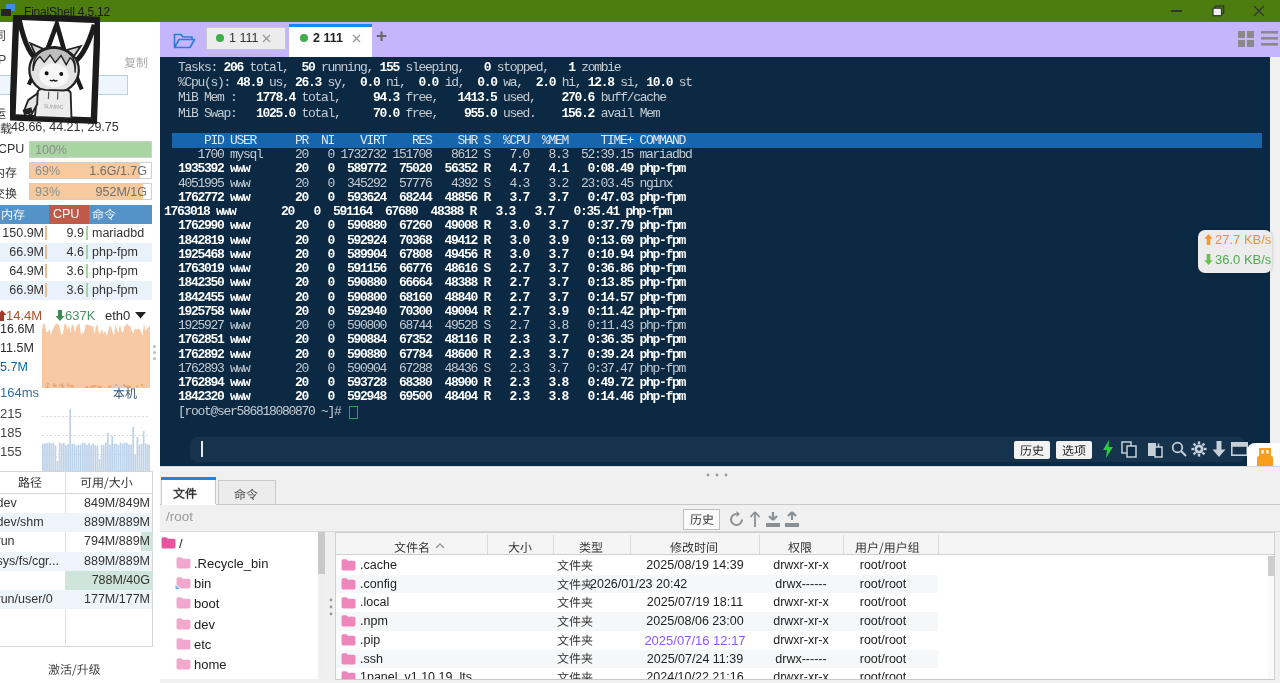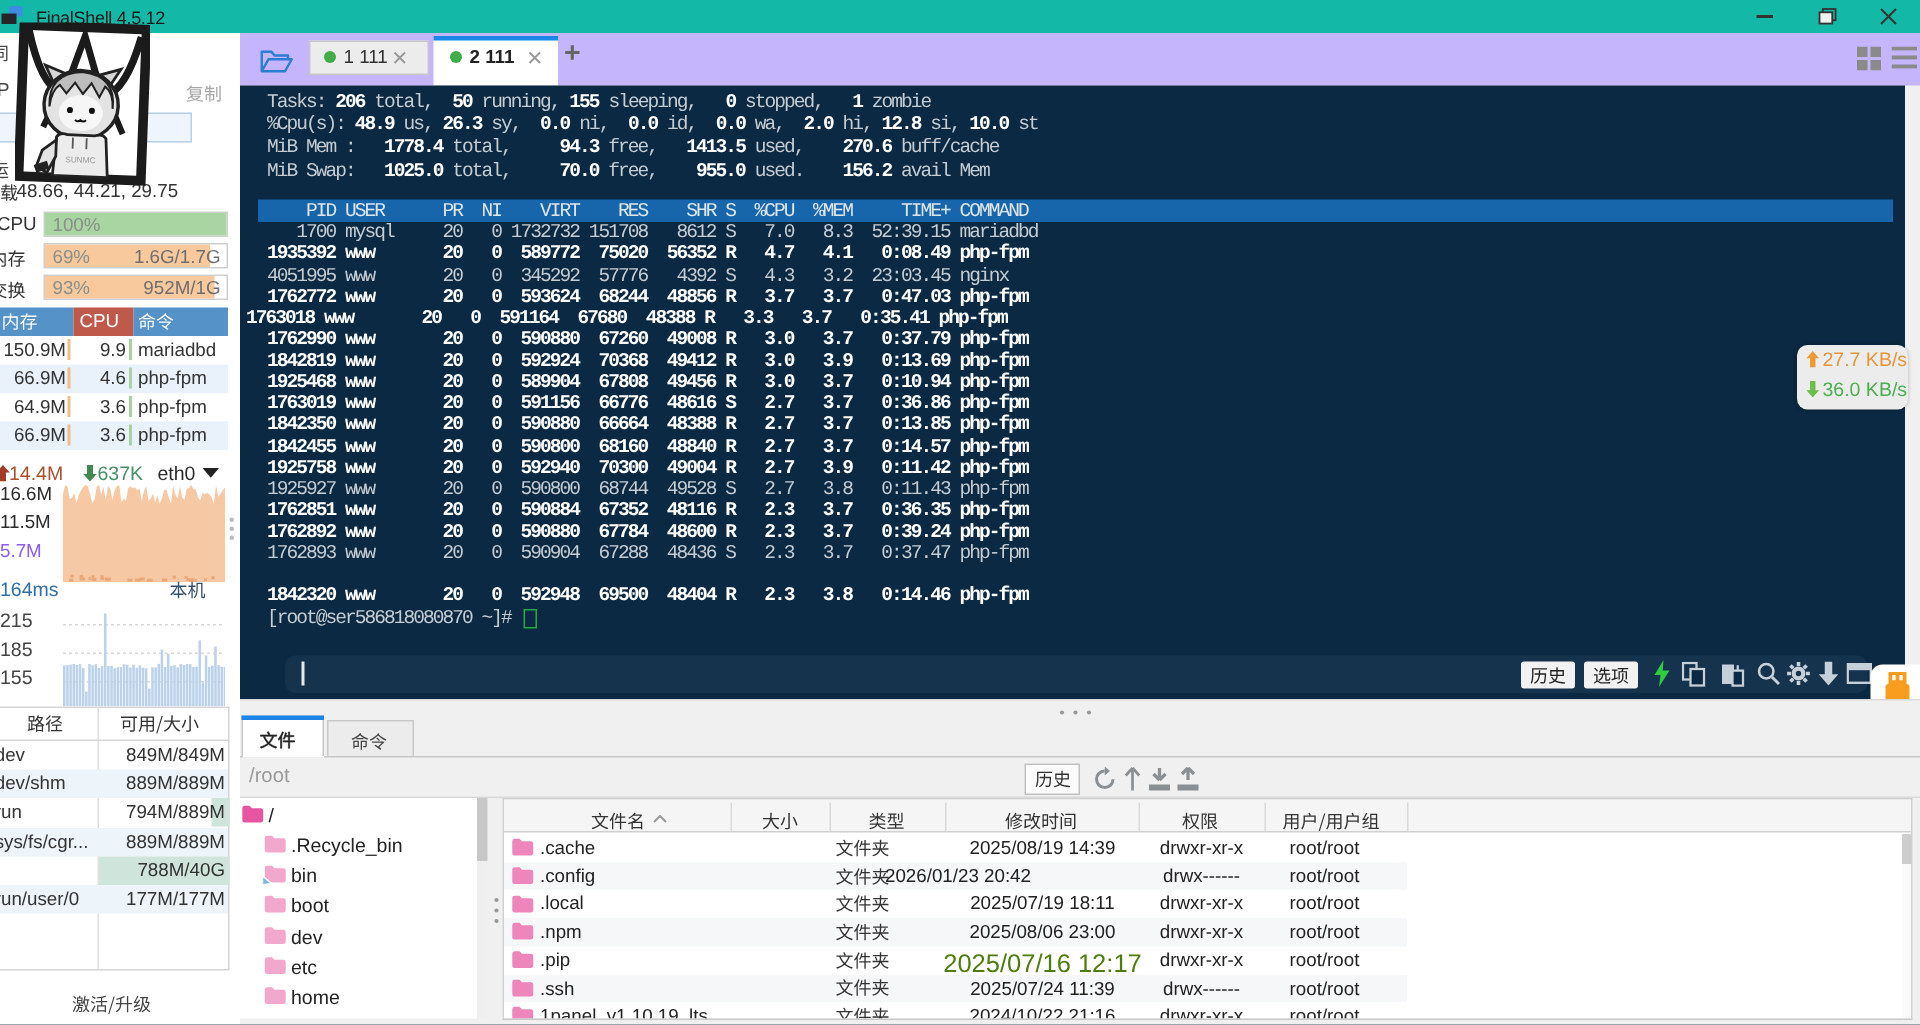--- a/index.html
+++ b/index.html
@@ -1,19 +1,19 @@
 <!DOCTYPE html>
 <html><head><meta charset="utf-8"><style>
 *{margin:0;padding:0;box-sizing:border-box}
 html,body{width:1280px;height:683px;overflow:hidden}
 body{font-family:"Liberation Sans",sans-serif;background:#f0f0f0;position:relative}
 .abs{position:absolute}
 .mono{font-family:"Liberation Mono",monospace}
 </style></head><body>
-<div class="abs" style="left:0;top:0;width:1280px;height:22px;background:#14b8a6">
+<div class="abs" style="left:0;top:0;width:1280px;height:22px;background:#4d7c0f">
     <div class="abs" style="left:6px;top:4px;width:9px;height:7px;background:#3d8de0"></div>
     <div class="abs" style="left:1px;top:9px;width:10px;height:7px;background:#26262a"></div>
     <div class="abs" style="left:24px;top:4.5px;font-size:12px;letter-spacing:-0.2px;color:#1a1a1a">FinalShell 4.5.12</div>
     <div class="abs" style="left:1171px;top:10px;width:11px;height:1.6px;background:#333"></div>
     <svg class="abs" style="left:1212px;top:5px" width="13" height="12" viewBox="0 0 13 12">
 <rect x="3.2" y="1" width="8.5" height="7.5" fill="none" stroke="#333" stroke-width="1.2"></rect>
 <rect x="1" y="3.2" width="8.5" height="7.5" fill="#f0f0f0" stroke="#333" stroke-width="1.2"></rect>
     </svg>
     <svg class="abs" style="left:1253px;top:5px" width="12" height="12" viewBox="0 0 12 12">
 <path d="M1,1 L11,11 M11,1 L1,11" stroke="#333" stroke-width="1.3"></path>
@@ -99,21 +99,21 @@
     <svg class="abs" style="left:55px;top:288px" width="10" height="11" viewBox="0 0 10 11">
 <path d="M5,11 L9.5,6 H7 V0 H3 V6 H0.5 Z" fill="#3e8a52"></path>
     </svg>
     <div class="abs" style="left:65px;top:286px;font-size:13px;color:#479264">637K</div>
     <div class="abs" style="left:105px;top:286px;font-size:13px;color:#2b2b2b">eth0</div>
     <svg class="abs" style="left:135px;top:290px" width="11" height="7" viewBox="0 0 11 7">
 <path d="M0,0 H11 L5.5,6.5 Z" fill="#222"></path>
     </svg>
     <div class="abs" style="left:0;top:300px;font-size:12.5px;color:#2b2b2b">16.6M</div>
     <div class="abs" style="left:0;top:319px;font-size:12.5px;color:#2b2b2b">11.5M</div>
-    <div class="abs" style="left:0;top:338px;font-size:12.5px;color:#8b5cf6">5.7M</div>
+    <div class="abs" style="left:0;top:338px;font-size:12.5px;color:#0369a1">5.7M</div>
     <svg class="abs" style="left:42px;top:300px" width="108" height="66" viewBox="0 0 108 66">
 <polygon points="0,66 0,10 0,7.4 1.5,1.3 3.0,2.5 4.5,10.6 6.0,9.9 7.5,6.8 9.0,13.4 10.5,8.0 12.0,4.8 13.5,2.6 15.0,1.2 16.5,2.2 18.0,7.1 19.5,13.3 21.0,11.2 22.5,2.5 24.0,1.3 25.5,7.9 27.0,2.7 28.5,11.3 30.0,2.2 31.5,3.8 33.0,11.2 34.5,4.5 36.0,2.2 37.5,1.5 39.0,12.8 40.5,10.4 42.0,12.0 43.5,3.3 45.0,2.3 46.5,3.4 48.0,2.8 49.5,4.8 51.0,3.7 52.5,12.3 54.0,5.0 55.5,2.1 57.0,12.0 58.5,10.2 60.0,7.1 61.5,12.9 63.0,8.2 64.5,13.8 66.0,10.0 67.5,4.5 69.0,4.5 70.5,9.7 72.0,14.0 73.5,1.6 75.0,8.1 76.5,10.4 78.0,2.1 79.5,9.8 81.0,11.1 82.5,3.8 84.0,3.5 85.5,1.2 87.0,4.1 88.5,4.2 90.0,9.6 91.5,11.7 93.0,6.6 94.5,7.5 96.0,6.5 97.5,7.4 99.0,9.3 100.5,13.9 102.0,1.6 103.5,9.1 105.0,7.1 106.5,5.0 108.0,2.9 108,10 108,66" fill="#f6c8a4"></polygon>
       <rect x="11" y="61.3" width="2.4" height="2.0" fill="#eaa877"></rect>
       <rect x="29" y="63.5" width="1.9" height="2.0" fill="#eaa877"></rect>
       <rect x="4" y="63.9" width="2.8" height="2.0" fill="#eaa877"></rect>
       <rect x="17" y="62.6" width="1.6" height="2.0" fill="#eaa877"></rect>
       <rect x="56" y="63.9" width="3.7" height="2.0" fill="#eaa877"></rect>
       <rect x="73" y="61.8" width="2.4" height="2.0" fill="#eaa877"></rect>
       <rect x="19" y="63.3" width="2.8" height="2.0" fill="#eaa877"></rect>
       <rect x="81" y="62.0" width="2.1" height="2.0" fill="#eaa877"></rect>
@@ -278,20 +278,21 @@
     <div class="abs mono" style="left:18px;top:175.50px;font-size:13px;letter-spacing:-1.3px;color:#c5ccd3;white-space:pre"><span style="color:#fff;font-weight:bold">1842819 www       20   0  592924  70368  49412 R   3.0   3.9   0:13.69 php-fpm</span></div>
     <div class="abs mono" style="left:18px;top:189.75px;font-size:13px;letter-spacing:-1.3px;color:#c5ccd3;white-space:pre"><span style="color:#fff;font-weight:bold">1925468 www       20   0  589904  67808  49456 R   3.0   3.7   0:10.94 php-fpm</span></div>
     <div class="abs mono" style="left:18px;top:204.00px;font-size:13px;letter-spacing:-1.3px;color:#c5ccd3;white-space:pre"><span style="color:#fff;font-weight:bold">1763019 www       20   0  591156  66776  48616 S   2.7   3.7   0:36.86 php-fpm</span></div>
     <div class="abs mono" style="left:18px;top:218.25px;font-size:13px;letter-spacing:-1.3px;color:#c5ccd3;white-space:pre"><span style="color:#fff;font-weight:bold">1842350 www       20   0  590880  66664  48388 R   2.7   3.7   0:13.85 php-fpm</span></div>
     <div class="abs mono" style="left:18px;top:232.50px;font-size:13px;letter-spacing:-1.3px;color:#c5ccd3;white-space:pre"><span style="color:#fff;font-weight:bold">1842455 www       20   0  590800  68160  48840 R   2.7   3.7   0:14.57 php-fpm</span></div>
     <div class="abs mono" style="left:18px;top:246.75px;font-size:13px;letter-spacing:-1.3px;color:#c5ccd3;white-space:pre"><span style="color:#fff;font-weight:bold">1925758 www       20   0  592940  70300  49004 R   2.7   3.9   0:11.42 php-fpm</span></div>
     <div class="abs mono" style="left:18px;top:261.00px;font-size:13px;letter-spacing:-1.3px;color:#c5ccd3;white-space:pre"><span style="">1925927 www       20   0  590800  68744  49528 S   2.7   3.8   0:11.43 php-fpm</span></div>
     <div class="abs mono" style="left:18px;top:275.25px;font-size:13px;letter-spacing:-1.3px;color:#c5ccd3;white-space:pre"><span style="color:#fff;font-weight:bold">1762851 www       20   0  590884  67352  48116 R   2.3   3.7   0:36.35 php-fpm</span></div>
     <div class="abs mono" style="left:18px;top:289.50px;font-size:13px;letter-spacing:-1.3px;color:#c5ccd3;white-space:pre"><span style="color:#fff;font-weight:bold">1762892 www       20   0  590880  67784  48600 R   2.3   3.7   0:39.24 php-fpm</span></div>
     <div class="abs mono" style="left:18px;top:303.75px;font-size:13px;letter-spacing:-1.3px;color:#c5ccd3;white-space:pre"><span style="">1762893 www       20   0  590904  67288  48436 S   2.3   3.7   0:37.47 php-fpm</span></div>
+    <div class="abs mono" style="left:18px;top:318.00px;font-size:13px;letter-spacing:-1.3px;color:#c5ccd3;white-space:pre"><span style="color:#fff;font-weight:bold">1762894 www       20   0  593728  68380  48900 R   2.3   3.8   0:49.72 php-fpm</span></div>
     <div class="abs mono" style="left:18px;top:332.25px;font-size:13px;letter-spacing:-1.3px;color:#c5ccd3;white-space:pre"><span style="color:#fff;font-weight:bold">1842320 www       20   0  592948  69500  48404 R   2.3   3.8   0:14.46 php-fpm</span></div>
     <div class="abs mono" style="left:18px;top:346.50px;font-size:13px;letter-spacing:-1.3px;color:#c5ccd3;white-space:pre"><span style="">[root@ser586818080870 ~]# </span></div>
     <div class="abs" style="left:189px;top:348.5px;width:9px;height:13.5px;border:1.6px solid #21aa47"></div>
     <div class="abs" style="left:30px;top:380px;width:1055px;height:25px;background:#16334e;border-radius:7px"></div>
     <div class="abs" style="left:41px;top:384px;width:1.6px;height:16px;background:#e8e8e8"></div>
     <div class="abs" style="left:854px;top:384px;width:36px;height:18px;background:#f2f2f2;border-radius:2px"></div>
     <div style="position:absolute;left:860px;top:383.7px;"><svg width="24.0" height="17.4" viewBox="0 0 24.0 17.4" xmlns="http://www.w3.org/2000/svg">
         <path d="M1.3800000000000001 4.427999999999999V8.256C1.3800000000000001 10.08 1.308 12.564 0.42 14.34C0.636 14.436 1.044 14.688 1.212 14.844C2.16 12.96 2.2920000000000003 10.187999999999999 2.2920000000000003 8.256V5.279999999999999H11.364V4.427999999999999ZM5.928 5.916C5.916 6.6 5.892 7.271999999999999 5.856 7.9079999999999995H3.06V8.76H5.784C5.556 11.112 4.86 13.032 2.544 14.16C2.748 14.316 3.024 14.616 3.144 14.82C5.652 13.536 6.42 11.388 6.696 8.76H9.816C9.648 12.048 9.456 13.356 9.108 13.668C8.988 13.812 8.844 13.836 8.604000000000001 13.836C8.328 13.836 7.5840000000000005 13.824 6.828 13.752C6.984 14.004 7.104 14.388 7.1160000000000005 14.652C7.848 14.7 8.568 14.712 8.952 14.676C9.384 14.64 9.636000000000001 14.556 9.888 14.244C10.332 13.764 10.536 12.3 10.728 8.328C10.74 8.208 10.752 7.9079999999999995 10.752 7.9079999999999995H6.768C6.816 7.271999999999999 6.828 6.6 6.852 5.916Z M14.352 6.6H17.556V8.844H14.352ZM18.48 6.6H21.695999999999998V8.844H18.48ZM14.844 10.116 14.04 10.416C14.508 11.448 15.108 12.228 15.84 12.84C15.096 13.332 14.04 13.752 12.516 14.076C12.708 14.28 12.948 14.676 13.056000000000001 14.879999999999999C14.676 14.496 15.816 13.98 16.62 13.379999999999999C18.216 14.34 20.364 14.688 23.148 14.856C23.208 14.544 23.387999999999998 14.148 23.567999999999998 13.932C20.856 13.824 18.828 13.56 17.316 12.756C18.132 11.856 18.384 10.812 18.456 9.708H22.608V5.735999999999999H18.48V3.888H17.556V5.735999999999999H13.475999999999999V9.708H17.532C17.472 10.632 17.268 11.508 16.536 12.252C15.852 11.724 15.288 11.028 14.844 10.116Z" fill="#222"></path>
       </svg></div>
     <div class="abs" style="left:896px;top:384px;width:36px;height:18px;background:#f2f2f2;border-radius:2px"></div>
@@ -502,21 +503,21 @@
     <div class="abs" style="left:254px;top:81.1px;width:210px;text-align:center;font-size:12.5px;color:#222">2025/08/06 23:00</div>
     <div class="abs" style="left:423px;top:81.1px;width:84px;text-align:center;font-size:12.5px;color:#222">drwxr-xr-x</div>
     <div class="abs" style="left:507px;top:81.1px;width:80px;text-align:center;font-size:12.5px;color:#222">root/root</div>
     <svg class="abs" style="left:5px;top:100.00000000000001px" width="15" height="13" viewBox="0 0 14 12">
       <path d="M0.5,2.5 Q0.5,1 2,1 H5 L6.5,2.5 H12 Q13.5,2.5 13.5,4 V10 Q13.5,11.5 12,11.5 H2 Q0.5,11.5 0.5,10 Z" fill="#ee85bb"></path>
     </svg>
     <div class="abs" style="left:24px;top:99.8px;font-size:12.5px;color:#222">.pip</div>
     <div style="position:absolute;left:221px;top:97.7px;"><svg width="36.0" height="17.4" viewBox="0 0 36.0 17.4" xmlns="http://www.w3.org/2000/svg">
         <path d="M5.0760000000000005 4.0440000000000005C5.436 4.632 5.82 5.436 5.964 5.928L6.96 5.603999999999999C6.792 5.112 6.372 4.331999999999999 6.0120000000000005 3.7560000000000002ZM0.6 5.952V6.84H2.472C3.18 8.664 4.128 10.236 5.364 11.52C4.0440000000000005 12.624 2.424 13.44 0.432 14.004C0.612 14.22 0.9 14.64 0.996 14.856C3.0 14.208 4.668 13.344 6.024 12.168C7.38 13.368 9.012 14.256 10.98 14.796C11.136000000000001 14.544 11.4 14.16 11.604000000000001 13.968C9.684000000000001 13.488 8.052 12.636 6.72 11.508C7.932 10.272 8.856 8.736 9.552 6.84H11.448V5.952ZM6.048 10.884C4.92 9.744 4.032 8.376 3.408 6.84H8.532C7.932 8.46 7.104 9.792 6.048 10.884Z M15.804 9.828V10.704H19.248V14.879999999999999H20.148V10.704H23.436V9.828H20.148V7.176H22.908V6.3H20.148V3.984H19.248V6.3H17.64C17.796 5.76 17.928 5.183999999999999 18.048000000000002 4.619999999999999L17.184 4.4399999999999995C16.908 6.012 16.404 7.56 15.708 8.556000000000001C15.924 8.664 16.308 8.879999999999999 16.476 9.012C16.8 8.508 17.1 7.872 17.352 7.176H19.248V9.828ZM15.216000000000001 3.888C14.568 5.699999999999999 13.512 7.5 12.384 8.676C12.54 8.879999999999999 12.804 9.347999999999999 12.9 9.564C13.284 9.155999999999999 13.644 8.676 14.004 8.16V14.856H14.868V6.755999999999999C15.324 5.916 15.732 5.0280000000000005 16.068 4.140000000000001Z M26.136 7.032C26.568 7.764 26.988 8.736 27.12 9.347999999999999L27.972 9.096C27.828 8.484 27.396 7.536 26.94 6.816ZM32.844 6.779999999999999C32.544 7.4879999999999995 31.992 8.52 31.548000000000002 9.155999999999999L32.268 9.384C32.724000000000004 8.796 33.3 7.848 33.732 7.044ZM29.568 3.8520000000000003V5.640000000000001H25.08V6.516H29.556C29.532 7.644 29.46 8.64 29.28 9.527999999999999H24.696V10.428H29.04C28.451999999999998 12.168 27.204 13.368 24.552 14.1C24.756 14.292 25.02 14.652 25.116 14.879999999999999C28.02 14.04 29.352 12.624 29.976 10.608C30.912 12.732 32.496 14.172 34.86 14.82C34.992000000000004 14.58 35.244 14.208 35.448 14.016C33.24 13.5 31.692 12.216 30.84 10.428H35.304V9.527999999999999H30.240000000000002C30.408 8.628 30.48 7.62 30.504 6.516H34.896V5.640000000000001H30.516L30.528 3.8520000000000003Z" fill="#333"></path>
       </svg></div>
-    <div class="abs" style="left:254px;top:99.8px;width:210px;text-align:center;font-size:17px;color:#4d7c0f">2025/07/16 12:17</div>
+    <div class="abs" style="left:254px;top:99.8px;width:210px;text-align:center;font-size:13px;color:#8b5cf6">2025/07/16 12:17</div>
     <div class="abs" style="left:423px;top:99.8px;width:84px;text-align:center;font-size:12.5px;color:#222">drwxr-xr-x</div>
     <div class="abs" style="left:507px;top:99.8px;width:80px;text-align:center;font-size:12.5px;color:#222">root/root</div>
     <div class="abs" style="left:0;top:116.5px;width:602px;height:18.7px;background:#f6f7f8"></div>
     <svg class="abs" style="left:5px;top:118.70000000000002px" width="15" height="13" viewBox="0 0 14 12">
       <path d="M0.5,2.5 Q0.5,1 2,1 H5 L6.5,2.5 H12 Q13.5,2.5 13.5,4 V10 Q13.5,11.5 12,11.5 H2 Q0.5,11.5 0.5,10 Z" fill="#ee85bb"></path>
     </svg>
     <div class="abs" style="left:24px;top:118.5px;font-size:12.5px;color:#222">.ssh</div>
     <div style="position:absolute;left:221px;top:116.4px;"><svg width="36.0" height="17.4" viewBox="0 0 36.0 17.4" xmlns="http://www.w3.org/2000/svg">
         <path d="M5.0760000000000005 4.0440000000000005C5.436 4.632 5.82 5.436 5.964 5.928L6.96 5.603999999999999C6.792 5.112 6.372 4.331999999999999 6.0120000000000005 3.7560000000000002ZM0.6 5.952V6.84H2.472C3.18 8.664 4.128 10.236 5.364 11.52C4.0440000000000005 12.624 2.424 13.44 0.432 14.004C0.612 14.22 0.9 14.64 0.996 14.856C3.0 14.208 4.668 13.344 6.024 12.168C7.38 13.368 9.012 14.256 10.98 14.796C11.136000000000001 14.544 11.4 14.16 11.604000000000001 13.968C9.684000000000001 13.488 8.052 12.636 6.72 11.508C7.932 10.272 8.856 8.736 9.552 6.84H11.448V5.952ZM6.048 10.884C4.92 9.744 4.032 8.376 3.408 6.84H8.532C7.932 8.46 7.104 9.792 6.048 10.884Z M15.804 9.828V10.704H19.248V14.879999999999999H20.148V10.704H23.436V9.828H20.148V7.176H22.908V6.3H20.148V3.984H19.248V6.3H17.64C17.796 5.76 17.928 5.183999999999999 18.048000000000002 4.619999999999999L17.184 4.4399999999999995C16.908 6.012 16.404 7.56 15.708 8.556000000000001C15.924 8.664 16.308 8.879999999999999 16.476 9.012C16.8 8.508 17.1 7.872 17.352 7.176H19.248V9.828ZM15.216000000000001 3.888C14.568 5.699999999999999 13.512 7.5 12.384 8.676C12.54 8.879999999999999 12.804 9.347999999999999 12.9 9.564C13.284 9.155999999999999 13.644 8.676 14.004 8.16V14.856H14.868V6.755999999999999C15.324 5.916 15.732 5.0280000000000005 16.068 4.140000000000001Z M26.136 7.032C26.568 7.764 26.988 8.736 27.12 9.347999999999999L27.972 9.096C27.828 8.484 27.396 7.536 26.94 6.816ZM32.844 6.779999999999999C32.544 7.4879999999999995 31.992 8.52 31.548000000000002 9.155999999999999L32.268 9.384C32.724000000000004 8.796 33.3 7.848 33.732 7.044ZM29.568 3.8520000000000003V5.640000000000001H25.08V6.516H29.556C29.532 7.644 29.46 8.64 29.28 9.527999999999999H24.696V10.428H29.04C28.451999999999998 12.168 27.204 13.368 24.552 14.1C24.756 14.292 25.02 14.652 25.116 14.879999999999999C28.02 14.04 29.352 12.624 29.976 10.608C30.912 12.732 32.496 14.172 34.86 14.82C34.992000000000004 14.58 35.244 14.208 35.448 14.016C33.24 13.5 31.692 12.216 30.84 10.428H35.304V9.527999999999999H30.240000000000002C30.408 8.628 30.48 7.62 30.504 6.516H34.896V5.640000000000001H30.516L30.528 3.8520000000000003Z" fill="#333"></path>
       </svg></div>

